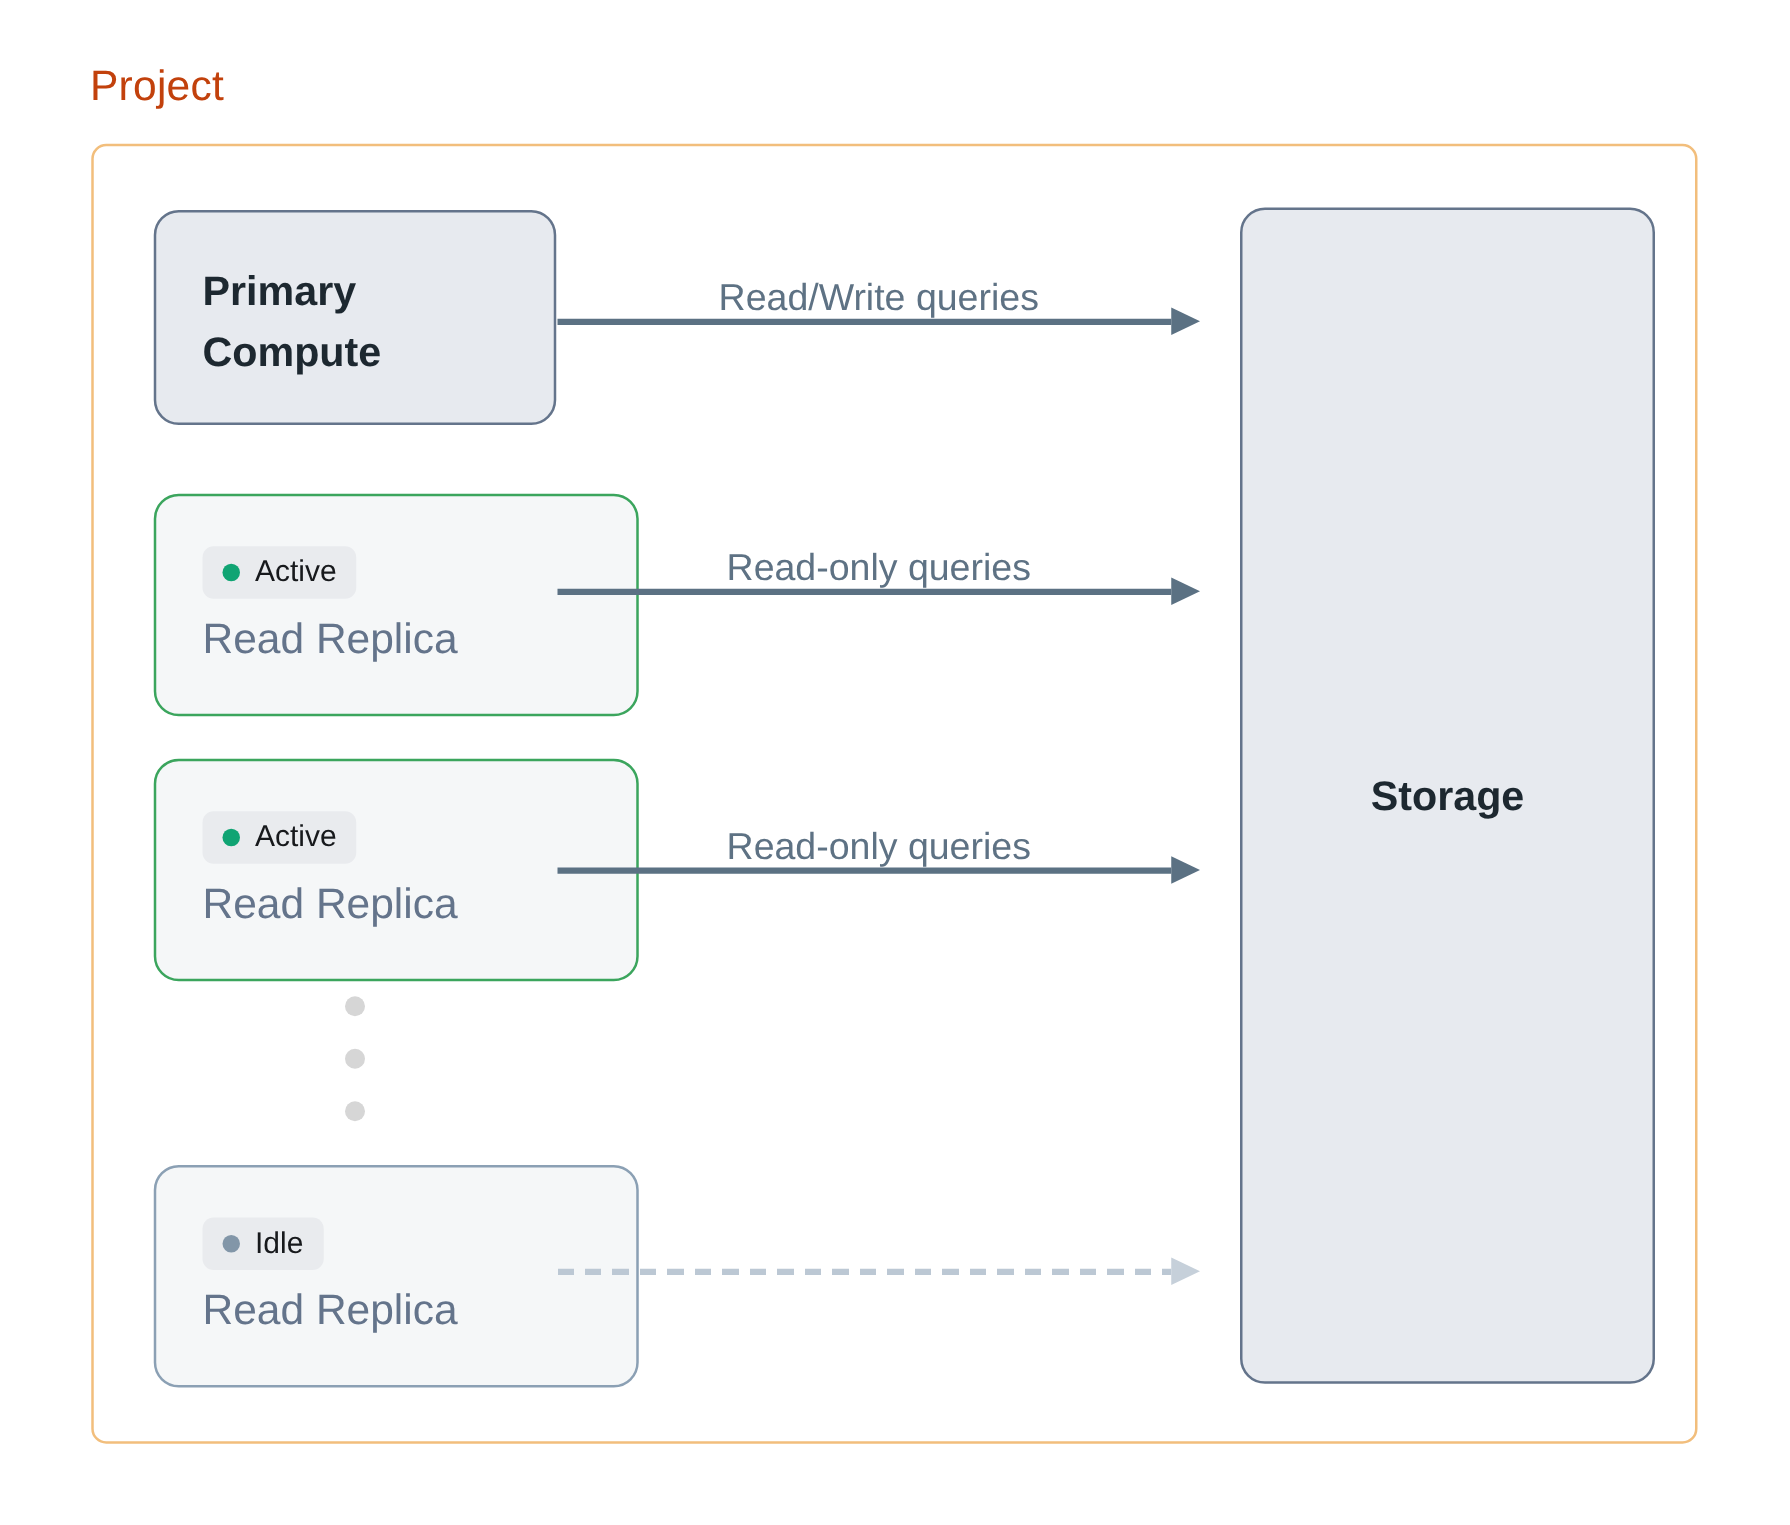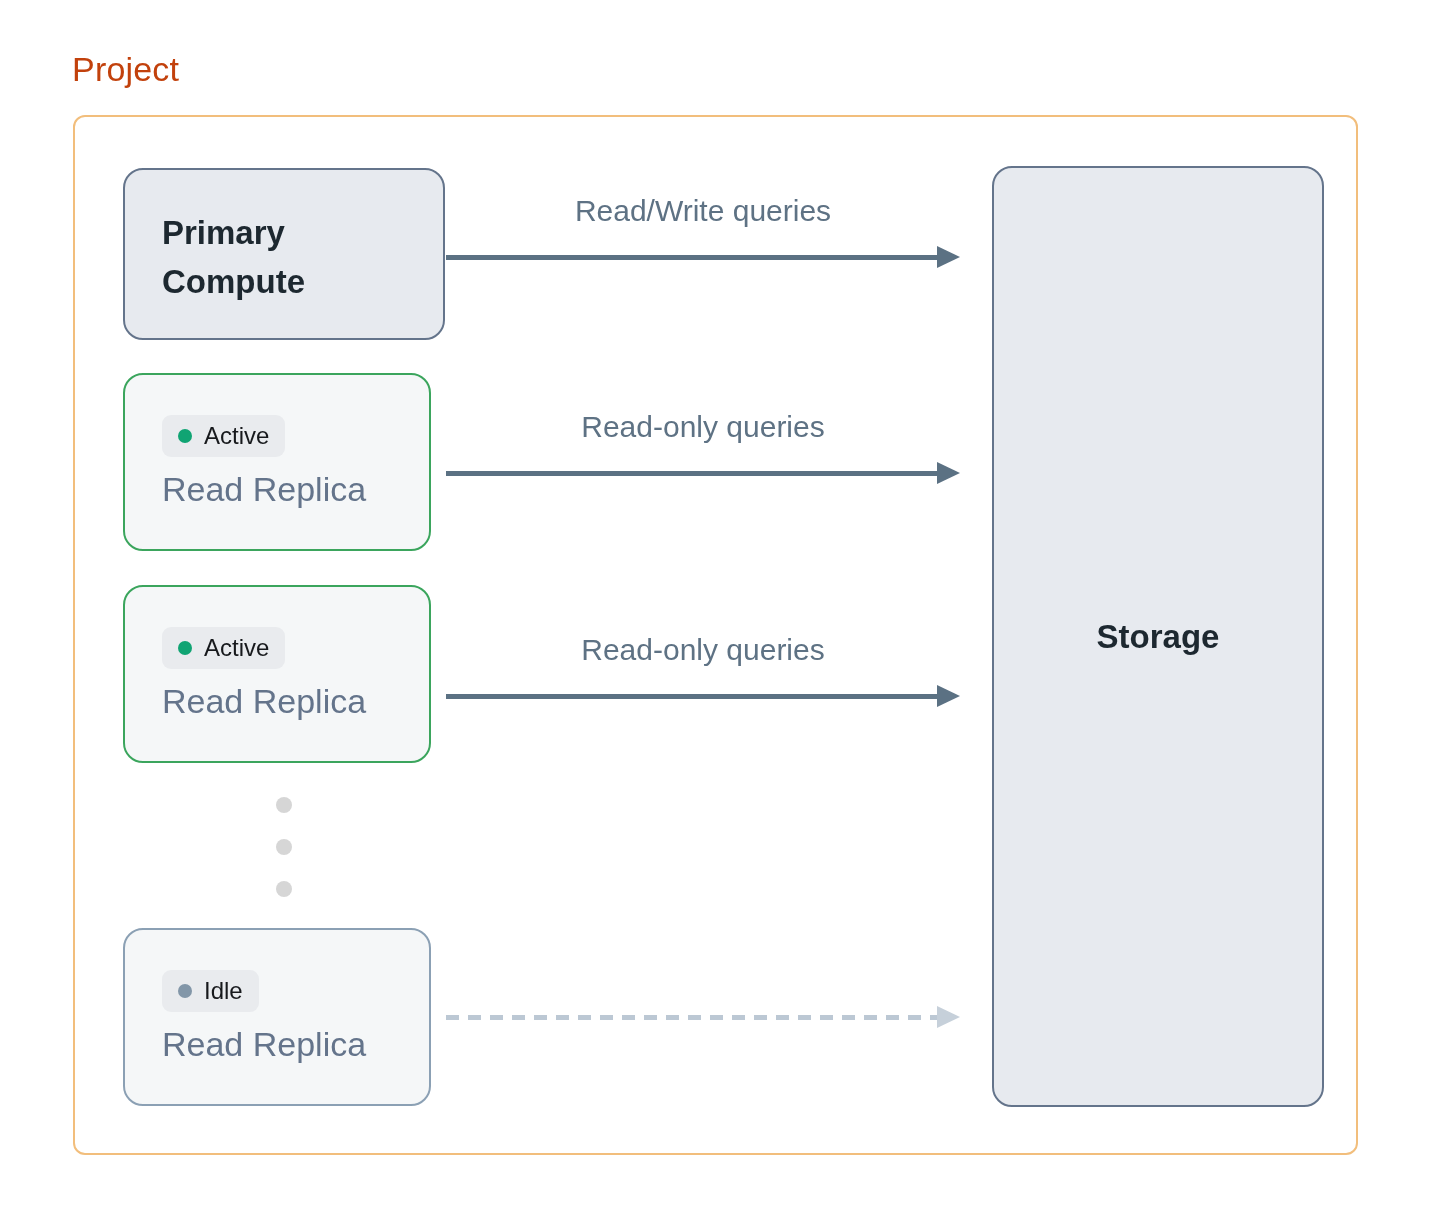--- a/index.html
+++ b/index.html
@@ -43,27 +43,27 @@
   }
   .primary-node{
     left:48px; top:51px; width:322px; height:172px;
     background:var(--node-bg);
   }
   .primary-node .node-label{
     position:absolute; left:37px; top:38px; width:210px;
     font-size:33px; font-weight:700; line-height:49px; color:var(--node-text);
   }
   .replica-node{
-    left:48px; width:308px; height:178px; background:var(--replica-bg);
+    left:48px; width:388px; height:178px; background:var(--replica-bg);margin-top:22px;
   }
   .replica-node.active{ border-color:var(--active-border); }
   .replica-node.idle{ border-color:var(--idle-border); }
   .replica-1{ top:256px; }
   .replica-2{ top:468px; }
-  .replica-3{ top:811px; }
+  .replica-3{ top:793px; }
   .status-badge{
     position:absolute; left:37px; top:40px;
     display:inline-flex; align-items:center; gap:12px;
     background:var(--badge-bg); border-radius:9px;
     padding:7px 16px; font-size:24px; color:var(--badge-text);
   }
   .status-dot{ width:14px; height:14px; border-radius:50%; flex:0 0 auto; }
   .status-dot.active{ background:var(--active-dot); }
   .status-dot.idle{ background:var(--idle-dot); }
   .replica-label{
@@ -94,21 +94,21 @@
   }
   .edge-head{
     width:0; height:0; flex:0 0 auto;
     border-top:11px solid transparent;
     border-bottom:11px solid transparent;
     border-left:23px solid var(--arrow);
   }
   .edge-head.dashed{ border-left-color:var(--dashed-head); }
   .edge-label{
     position:absolute; left:371px; width:514px; text-align:center;
-    font-size:30px; color:var(--edge-label); line-height:38px;
+    font-size:30px; color:var(--edge-label); line-height:38px;margin-top:28px;
   }
   .edge-label-1{ top:75px; }
   .edge-label-2{ top:291px; }
   .edge-label-3{ top:514px; }
   .ellipsis{
     position:absolute; left:201px; top:680px; width:16px; height:100px;
     display:flex; flex-direction:column; justify-content:space-between;
   }
   .ellipsis .dot{
     width:16px; height:16px; border-radius:50%; background:var(--ellipsis-dot);

